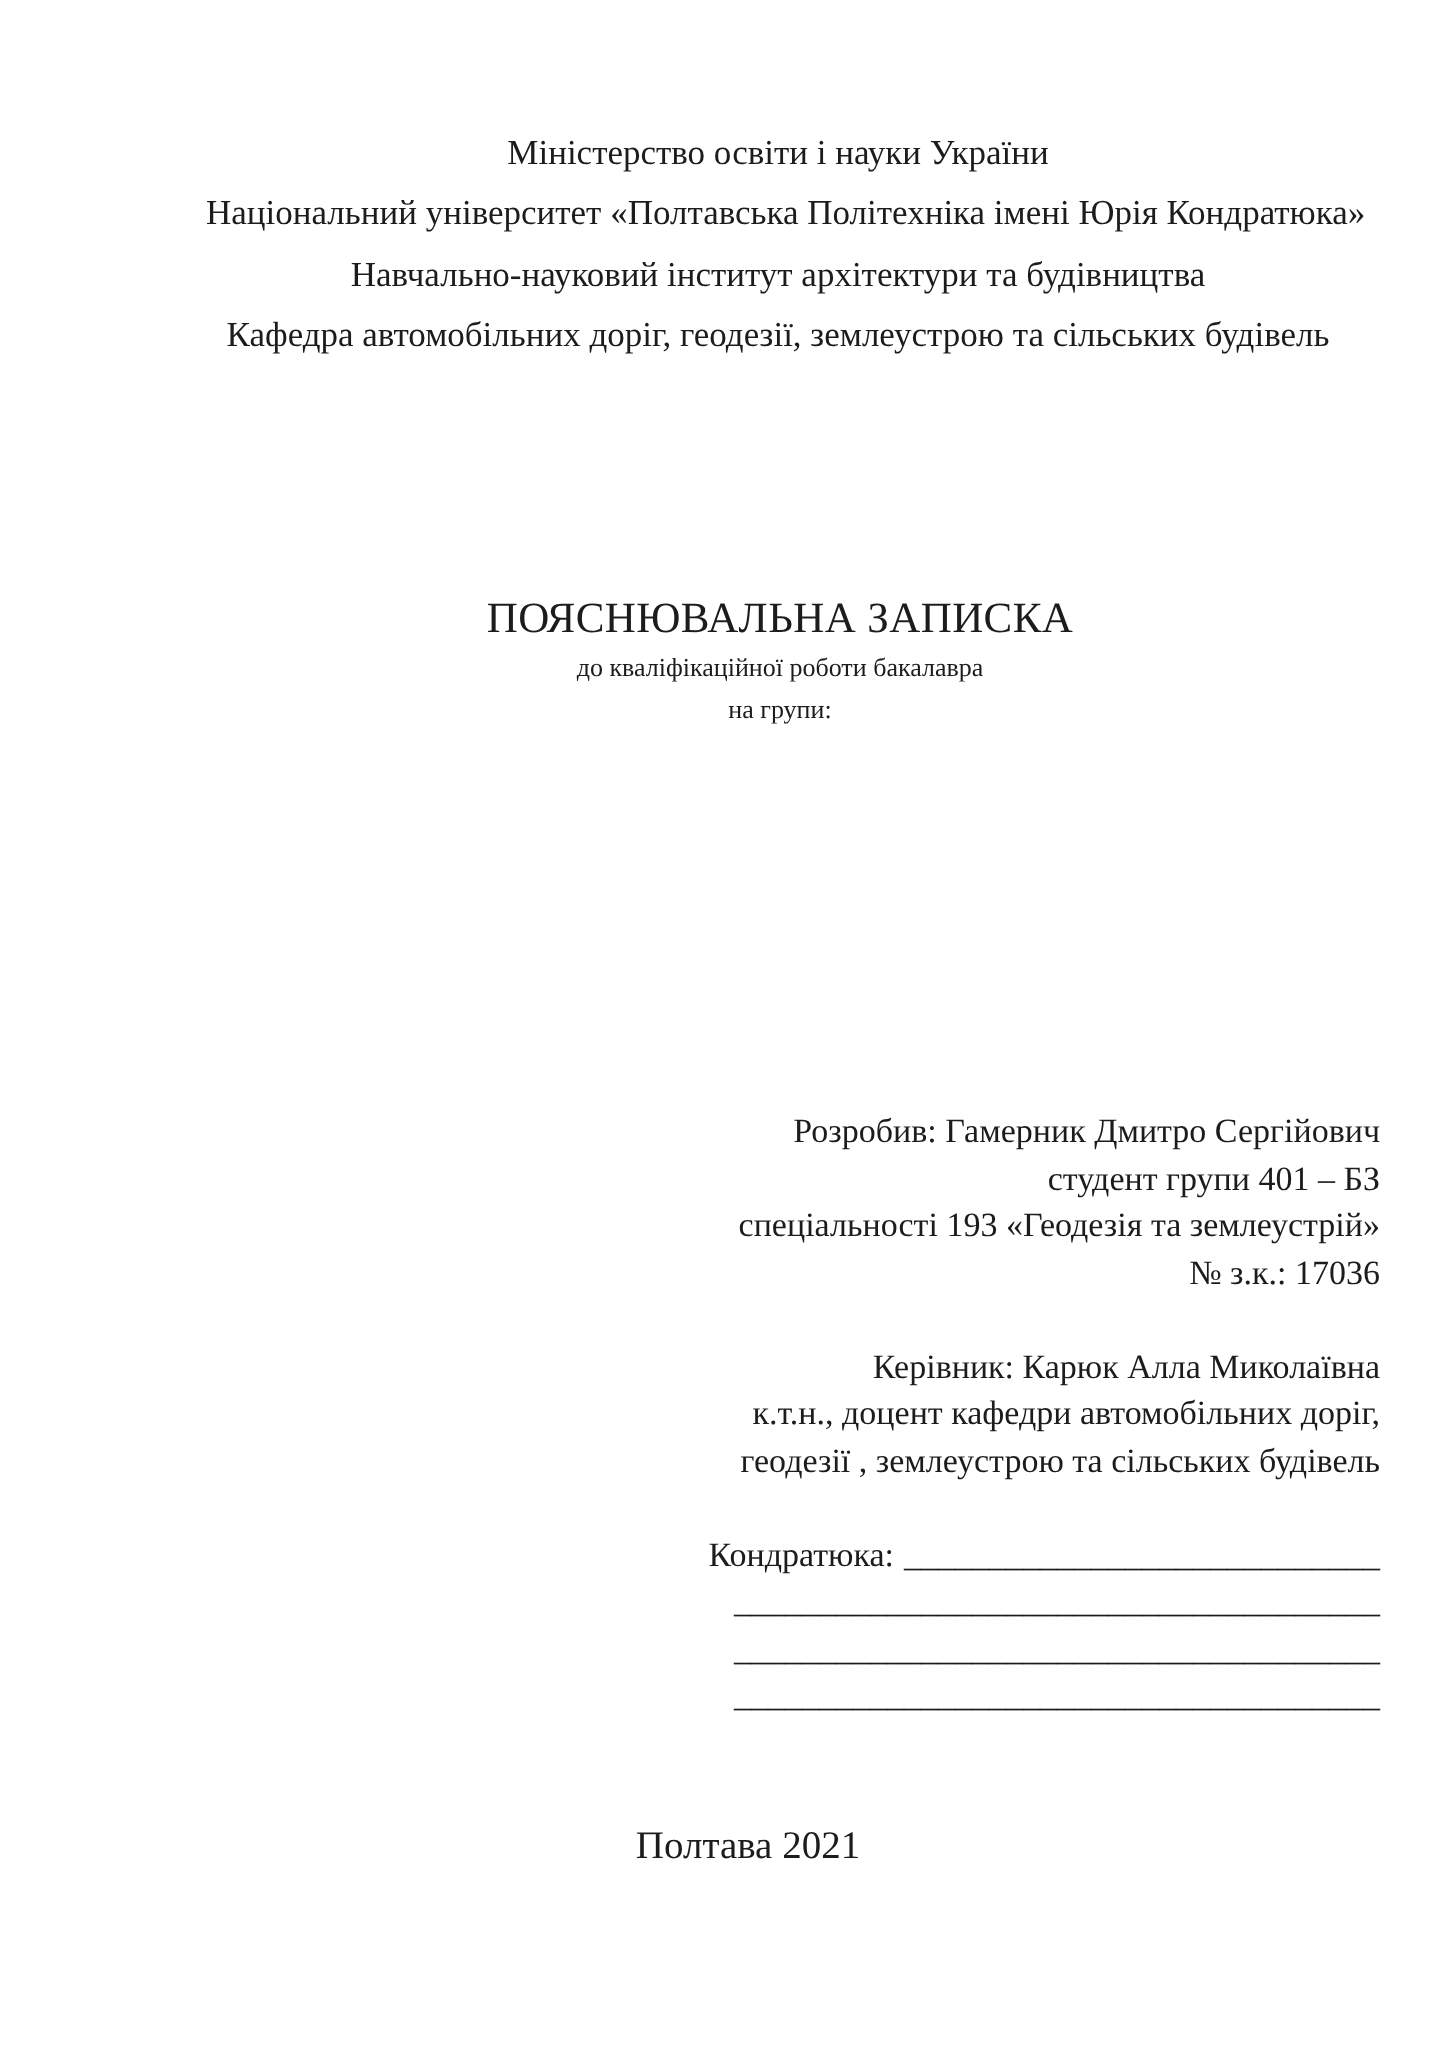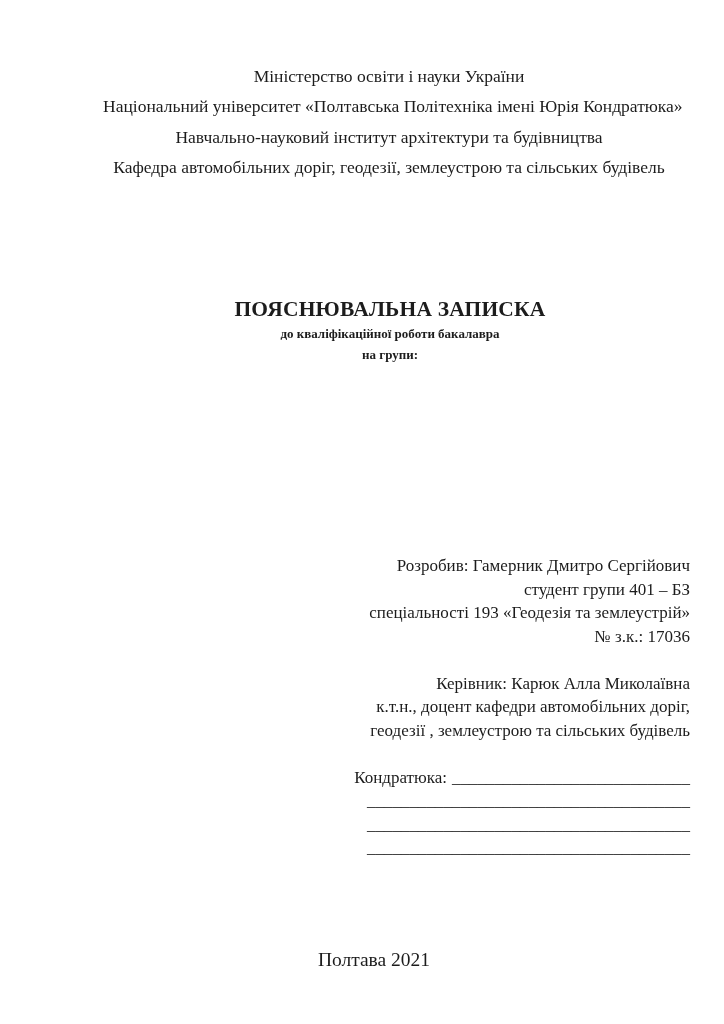--- a/index.html
+++ b/index.html
@@ -29,21 +29,21 @@
   }
   .header .hline { white-space: nowrap; }
 
   
   .title-block {
     position: absolute;
     top: 296px;
     left: 103px;
     width: 574px;
     text-align: center;
-    font-weight: bold;
+    font-weight: normal;
   }
   .main-title {
     font-size: 21.5px;
     line-height: 27px;
     letter-spacing: 0.2px;
     white-space: nowrap;
   }
   .subtitle, .theme-label {
     font-size: 13px;
     line-height: 21px;
@@ -75,21 +75,21 @@
   .credits .cline {
     min-height: 23.5px;
     white-space: nowrap;
   }
   .block-gap { height: 23.5px; }
   .reviewer-underline { margin-left: 5px; }
 
   
   .footer {
     position: absolute;
-    top: 948px;
+    top: 912px;
     left: 30px;
     width: 688px;
     text-align: center;
     font-size: 19.5px;
     line-height: 24px;
   }
 </style>
 </head>
 <body>
 

